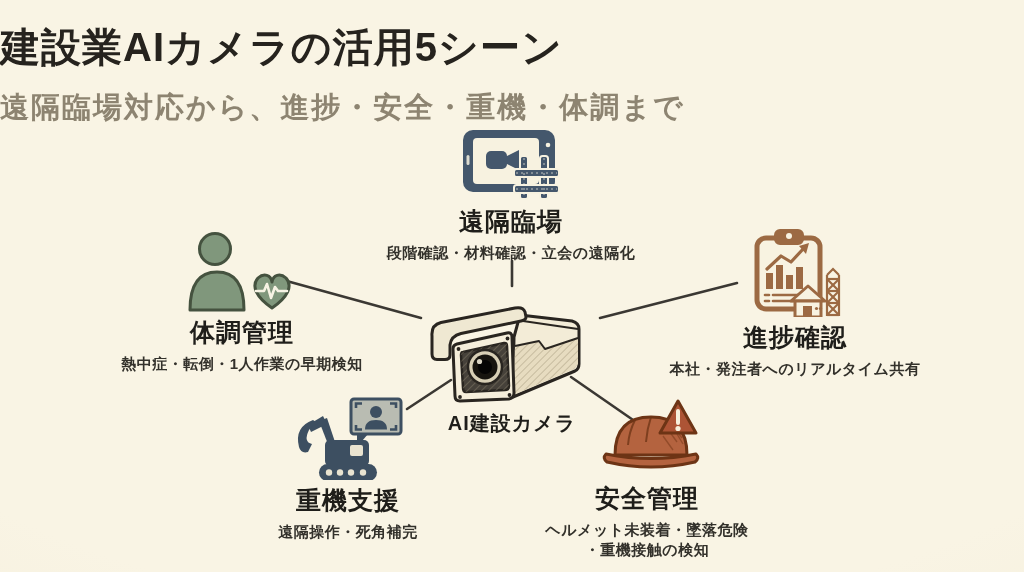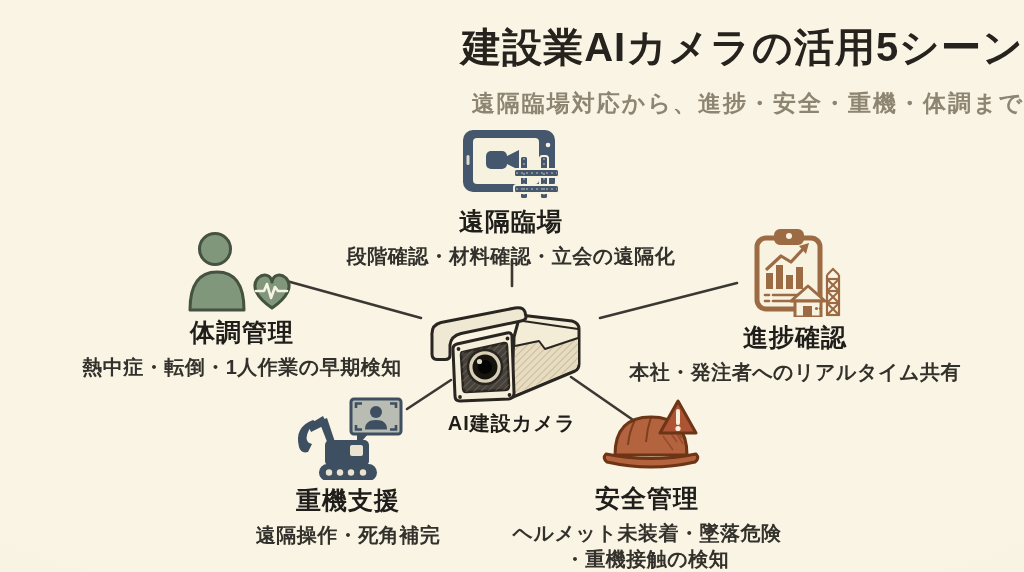--- a/index.html
+++ b/index.html
@@ -1,28 +1,28 @@
 <!DOCTYPE html>
 <html lang="ja"><head>
 <meta charset="utf-8">
 <style>
   html,body{margin:0;padding:0;}
   .canvas{
     position:relative;width:1024px;height:572px;overflow:hidden;
     background:radial-gradient(ellipse 130% 120% at 50% 42%, #f9f4e4 55%, #f1ebd6 100%);
     font-family:"Liberation Sans", sans-serif;
   }
-  .hdr{position:absolute;top:0;left:0;width:100%;text-align:right;}
+  .hdr{position:absolute;top:0;left:0;width:100%;text-align:left;}
   .hdr h1{margin:20px 0 0;font-size:40px;font-weight:800;color:#26231e;letter-spacing:1px;}
-  .hdr .sub{margin:13px 0 0;font-size:23px;font-weight:600;color:#8d8471;letter-spacing:2px;}
+  .hdr .sub{margin:13px 0 0;font-size:29px;font-weight:600;color:#8d8471;letter-spacing:2px;}
   .connectors{position:absolute;left:0;top:0;width:1024px;height:572px;z-index:1;}
   .node{position:absolute;display:flex;flex-direction:column;align-items:center;text-align:center;z-index:2;}
   .node .icon{display:block;line-height:0;}
   .node h2{margin:4px 0 0;font-size:25px;font-weight:800;color:#1f1e1a;letter-spacing:1px;}
-  .node p{margin:5px 0 0;font-size:20px;font-weight:600;color:#33312b;line-height:1.32;white-space:pre-line;letter-spacing:.5px;}
+  .node p{margin:5px 0 0;font-size:15px;font-weight:600;color:#33312b;line-height:1.32;white-space:pre-line;letter-spacing:.5px;}
   .node-top{left:331px;top:126px;width:360px;text-align:right;}
   .node-left{left:62px;top:230px;width:360px;}
   .node-right{left:615px;top:227px;width:360px;}
   .node-bleft{left:198px;top:394px;width:300px;}
   .node-bright{left:497px;top:398px;width:300px;}
   .node-bright p{}
   .node-center{left:412px;top:296px;width:200px;}
   .node-center h2{font-size:20px;margin-top:0;letter-spacing:1px;}
 </style>
 </head>

